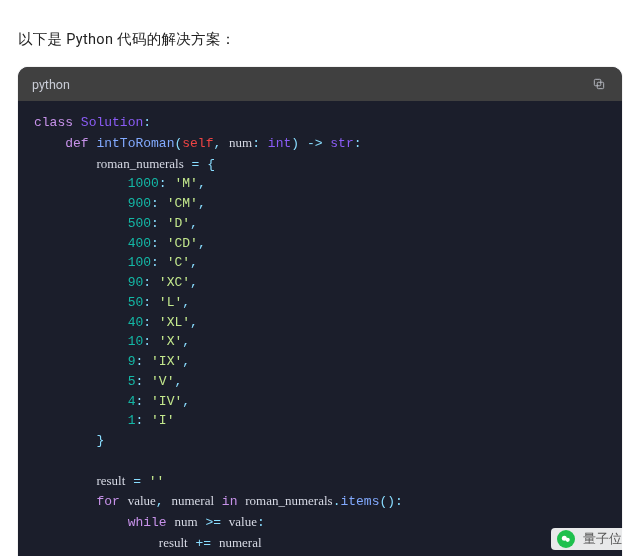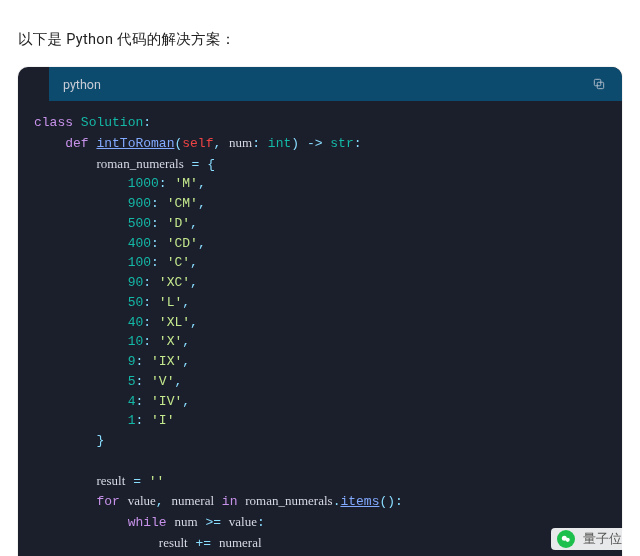--- a/index.html
+++ b/index.html
@@ -4,31 +4,31 @@
 <style>
   * { margin: 0; padding: 0; box-sizing: border-box; }
   html, body { width: 640px; height: 556px; overflow: hidden; background: #ffffff; font-family: -apple-system, BlinkMacSystemFont, "Segoe UI", Roboto, sans-serif; }
   
   .page { width: 640px; height: 556px; background: #ffffff; padding: 30px 18px 0 18px; position: relative; }
   
   .intro { font-size: 14.5px; color: #222; margin-bottom: 18px; letter-spacing: 0.3px; }
   
   .code-card { border-radius: 10px; overflow: hidden; background: #1b1e2b; box-shadow: 0 0 0 1px rgba(0,0,0,0.05); }
   
-  .code-header { background: #0c4a6e; display: flex; align-items: center; justify-content: space-between; padding: 8px 14px; margin-left: 31px; }
+  .code-header { background: #404040; display: flex; align-items: center; justify-content: space-between; padding: 8px 14px; }
   .code-lang { color: #c9ccd6; font-size: 12.5px; }
   .copy-btn { width: 18px; height: 18px; display: flex; align-items: center; justify-content: center; cursor: pointer; opacity: 0.85; }
   .copy-btn svg { width: 14px; height: 14px; stroke: #d0d3dd; fill: none; stroke-width: 1.6; }
   
   .code-body { background: #1b1e2b; padding: 12px 16px 16px 16px; }
   pre { font-family: "SFMono-Regular", Consolas, "Liberation Mono", Menlo, monospace; font-size: 13px; line-height: 1.52; color: #d6d9e4; white-space: pre; }
   
   .kw  { color: #c792ea; }     
-  .fn  { color: #82aaff; text-decoration: underline; }     
-  .cls { color: #14b8a6; }     
+  .fn  { color: #82aaff; }     
+  .cls { color: #8b5cf6; }     
   .op  { color: #89ddff; }     
   .par { color: #d6d9e4; font-family: Liberation Serif, serif; }     
   .num { color: #14b8a6; }     
   .str { color: #c3e88d; }     
   .self{ color: #ef4444; }     
   .pun { color: #89ddff; }
   
   .watermark { position: absolute; right: 12px; bottom: 6px; display: flex; align-items: center; gap: 8px; font-size: 13px; color: #555; background: rgba(255,255,255,0.9); padding: 2px 6px; border-radius: 4px; }
   .wm-logo { width: 18px; height: 18px; border-radius: 50%; background: #1ec04d; display:flex; align-items:center; justify-content:center; }
   .wm-logo svg { width: 10px; height: 10px; fill: #fff; }

